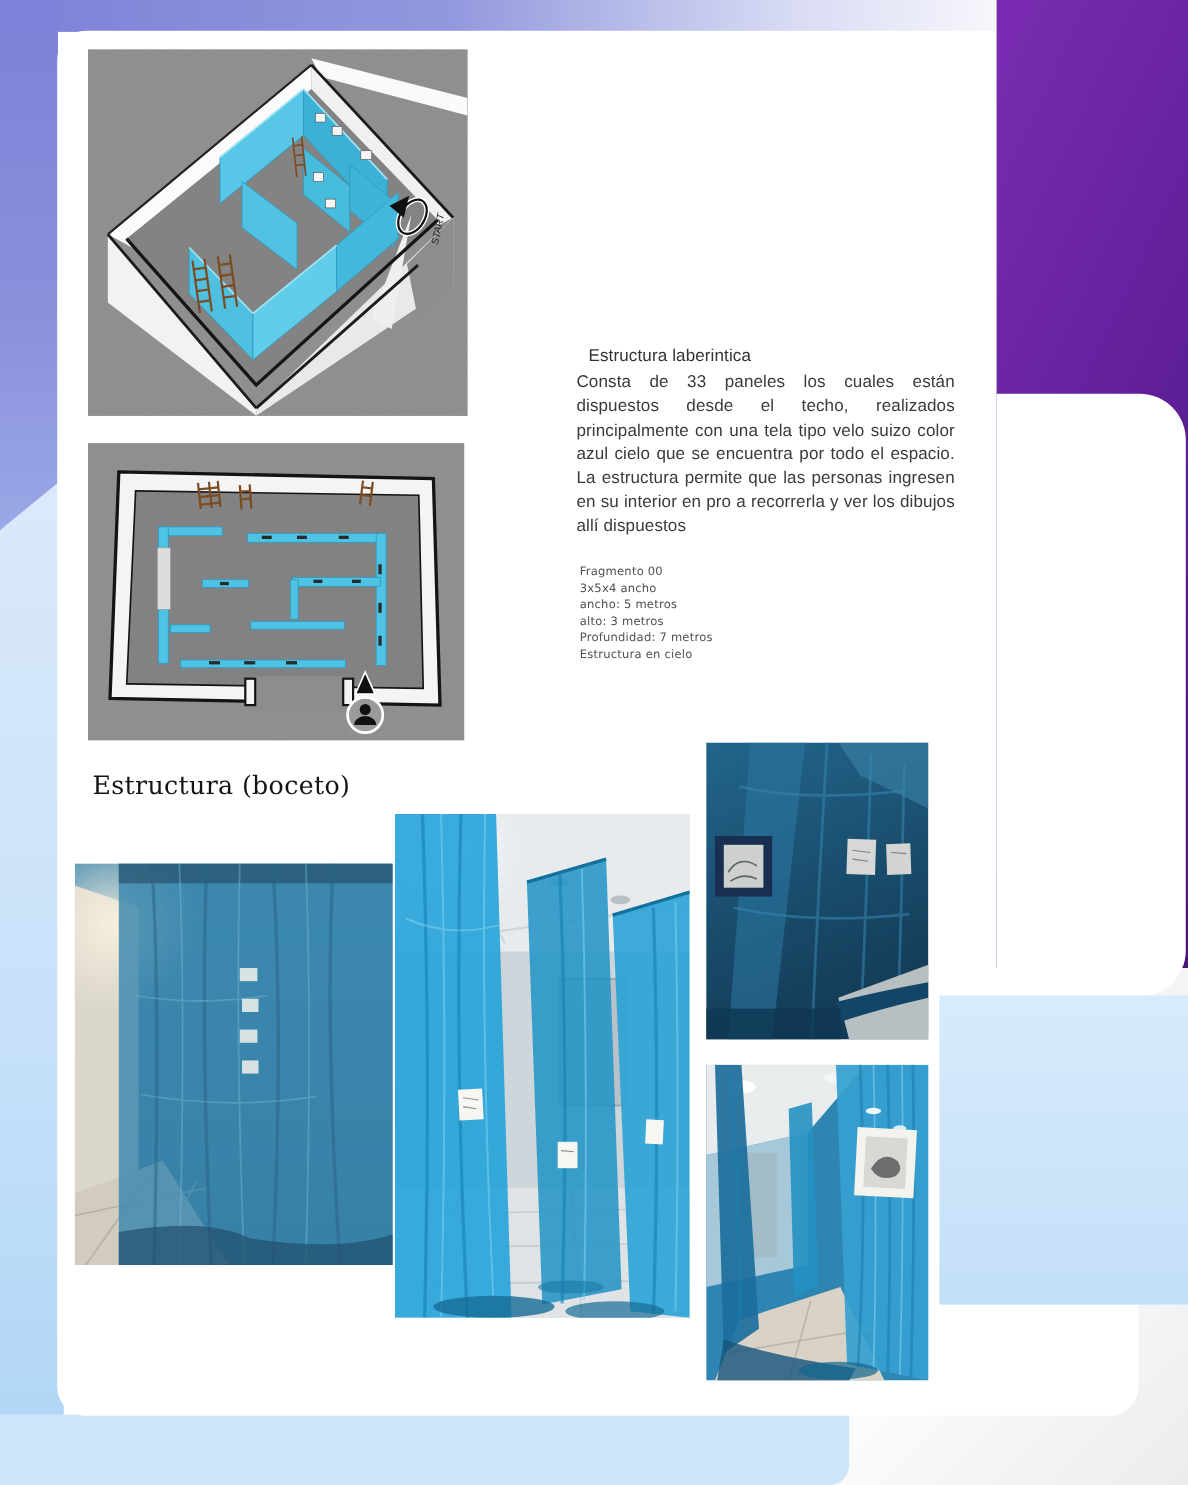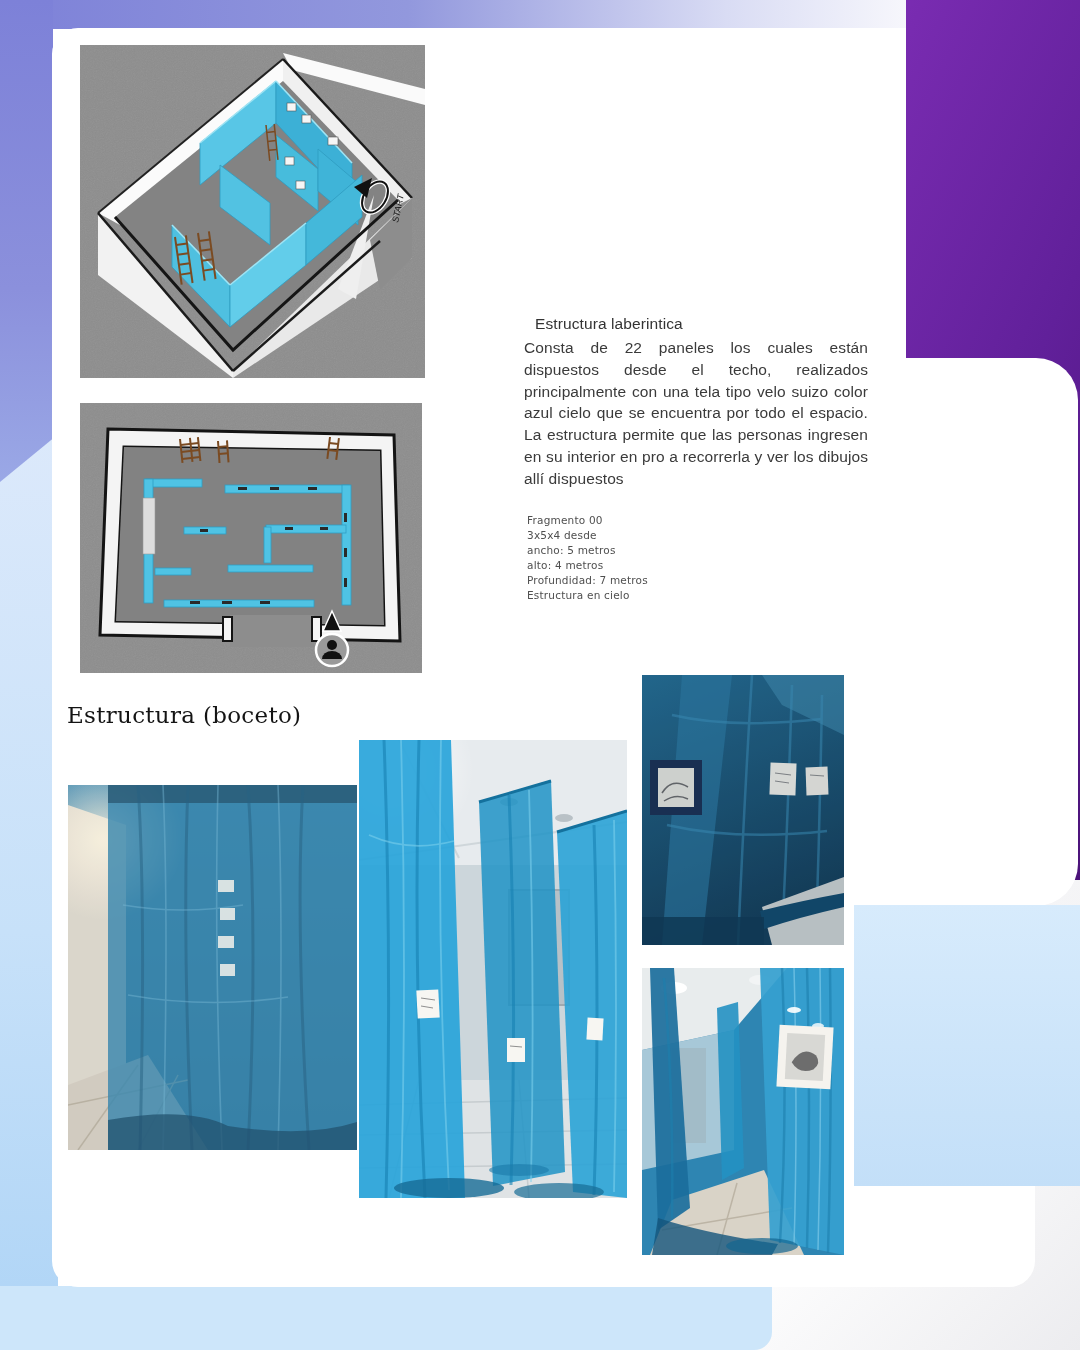--- a/index.html
+++ b/index.html
@@ -27,21 +27,21 @@
   .blue-right{left:854px;top:905px;width:226px;height:281px;
      background:linear-gradient(180deg,#d7ebfc 0%,#c3dff8 100%);z-index:6;}
   
   .content{z-index:10;}
   .render{background:#8d8d8d;}
   .title{left:535px;top:315px;width:346px;font-size:15.5px;color:#333;letter-spacing:.1px;}
   .para{left:524px;top:337px;width:344px;font-size:15.5px;line-height:21.8px;color:#3a3a3a;
         text-align:justify;letter-spacing:.1px;}
   .specs{left:527px;top:513px;width:160px;font-family:"DejaVu Sans",sans-serif;
         font-size:10.5px;line-height:15.1px;color:#4f4f4f;letter-spacing:.2px;}
-  .heading{left:67px;top:702px;font-family:"DejaVu Serif",serif;font-size:23px;color:#141414;
+  .heading{left:84px;top:702px;font-family:"DejaVu Serif",serif;font-size:23px;color:#141414;
         letter-spacing:.3px;}
   .logo-text{font-family:"DejaVu Sans",sans-serif;font-weight:bold;}
 </style>
 </head>
 <body>
 
 <div class="page">
 
   <div class="abs bg-bottomright"></div>
   <div class="abs bg-left-blue"></div>
@@ -212,26 +212,26 @@
       <g>
         <polygon points="243,228 252,208 261,228" fill="#111" stroke="#fff" stroke-width="1.5"></polygon>
         <circle cx="252" cy="247" r="16" fill="#9a9a9a" stroke="#ffffff" stroke-width="2.5"></circle>
         <circle cx="252" cy="242" r="5" fill="#111"></circle>
         <path d="M242,256 a10,8 0 0 1 20,0 z" fill="#111"></path>
       </g>
     </svg>
   </div>
 
   <div class="abs content title">Estructura laberintica</div>
-  <div class="abs content para">Consta de 22 paneles los cuales están dispuestos desde el techo, realizados principalmente con una tela tipo velo suizo color azul cielo que se encuentra por todo el espacio. La estructura permite que las personas ingresen en su interior en pro a recorrerla y ver los dibujos allí dispuestos</div>
+  <div class="abs content para">Consta de 33 paneles los cuales están dispuestos desde el techo, realizados principalmente con una tela tipo velo suizo color azul cielo que se encuentra por todo el espacio. La estructura permite que las personas ingresen en su interior en pro a recorrerla y ver los dibujos allí dispuestos</div>
   <div class="abs content specs">
     <div>Fragmento 00</div>
-    <div>3x5x4 desde</div>
+    <div>3x5x4 ancho</div>
     <div>ancho: 5 metros</div>
-    <div>alto: 4 metros</div>
+    <div>alto: 3 metros</div>
     <div>Profundidad: 7 metros</div>
     <div>Estructura en cielo</div>
   </div>
 
   <div class="abs content heading">Estructura (boceto)</div>
 
   <div class="abs content" style="left:68px;top:785px;width:289px;height:365px;">
     <svg width="289" height="365" viewBox="0 0 289 365">
       <defs>
         <linearGradient id="p1a" x1="0" y1="0" x2="0" y2="1">

